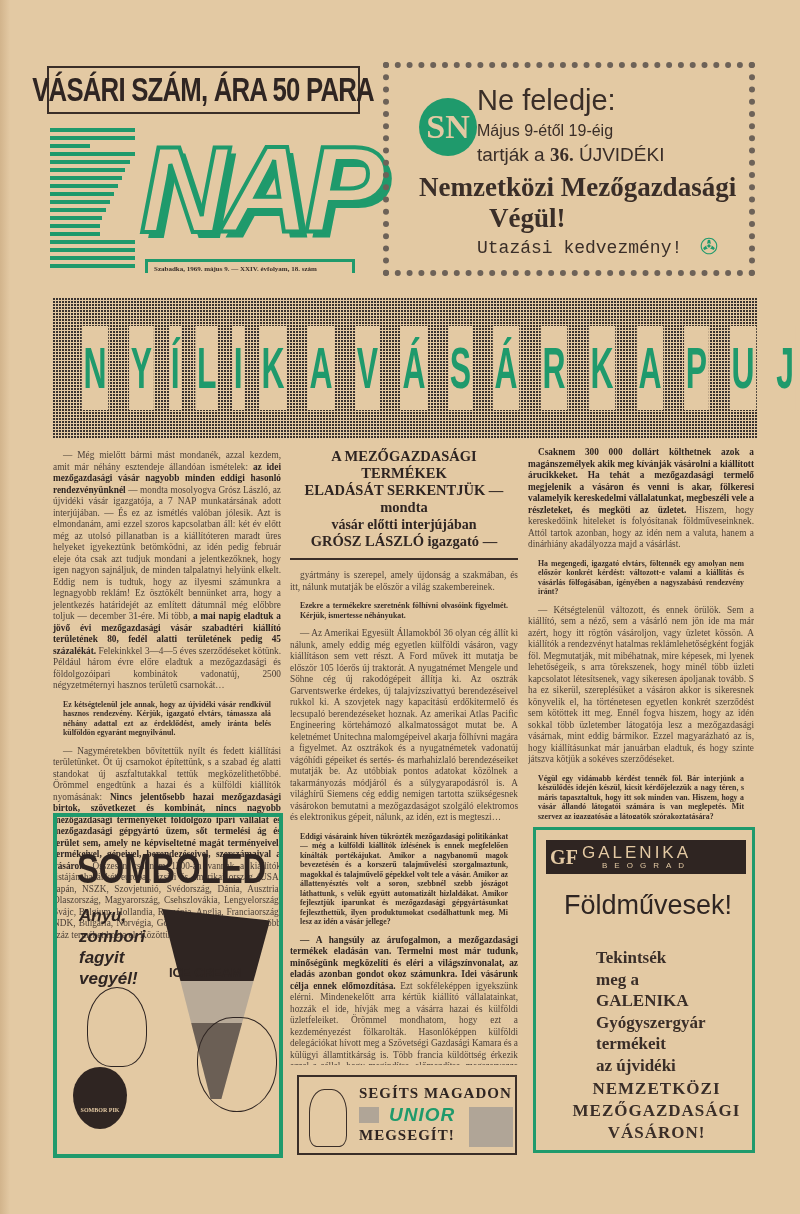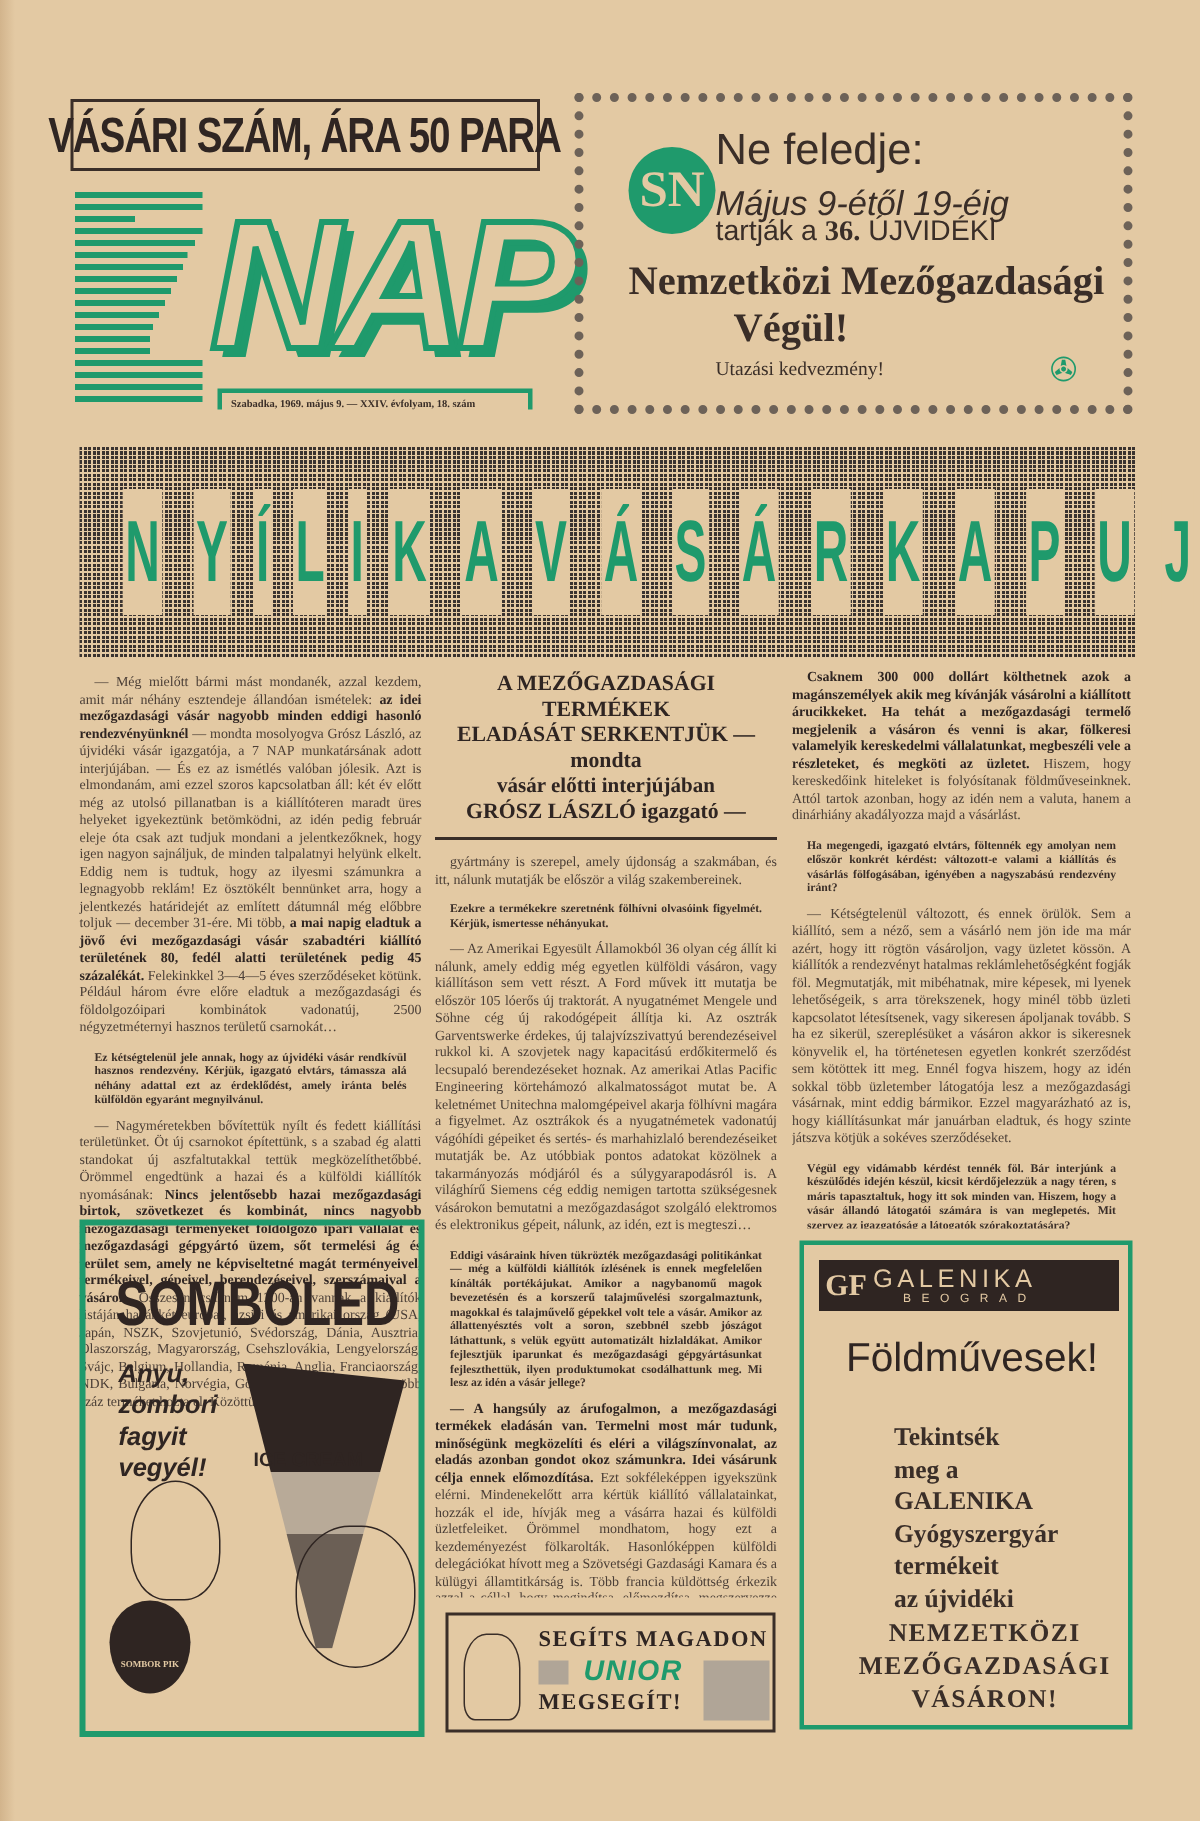--- a/index.html
+++ b/index.html
@@ -44,26 +44,26 @@
   .notice {
     left: 383px; top: 62px; width: 372px; height: 214px;
     border: 6px dotted #6d6258; padding: 8px;
   }
   .sn-logo {
     left: 30px; top: 30px; width: 58px; height: 58px; border-radius: 50%;
     background: #1f9a6c; color: #e3c9a3; font-size: 34px; font-weight: bold;
     display: flex; align-items: center; justify-content: center;
   }
   .n-title { left: 88px; top: 16px; font-family: "Liberation Sans", sans-serif; font-size: 29px; color: #3a2e28; }
-  .n-line1 { left: 88px; top: 54px; font-family: "Liberation Sans", sans-serif; font-size: 23px; font-style: italic; }
+  .n-line1 { left: 88px; top: 54px; font-family: "Liberation Sans", sans-serif; font-size: 16px; }
   .n-line2 { left: 88px; top: 76px; font-family: "Liberation Sans", sans-serif; font-size: 19px; }
   .n-line2 b { font-family: "Liberation Serif", serif; }
   .n-big { left: 30px; top: 104px; font-size: 27px; font-weight: bold; line-height: 31px; width: 330px; }
   .n-big .indent { padding-left: 70px; display: block; }
-  .n-travel { left: 88px; top: 170px; font-family: Liberation Serif, serif; font-size: 13px; }
+  .n-travel { left: 88px; top: 170px; font-family: Liberation Mono, monospace; font-size: 18px; }
   .wing-logo { left: 300px; top: 166px; width: 40px; height: 28px; color: #1f9a6c; font-size: 22px; text-align: center; }
   
   .banner {
     left: 53px; top: 298px; width: 705px; height: 140px;
     background-color: #3a3330;
     background-image:
       repeating-linear-gradient(0deg, transparent 0 2px, #e3c9a3 2px 3px),
       repeating-linear-gradient(90deg, transparent 0 2px, #e3c9a3 2px 3px);
     display: flex; align-items: center; justify-content: space-between; padding: 0 18px;
   }

